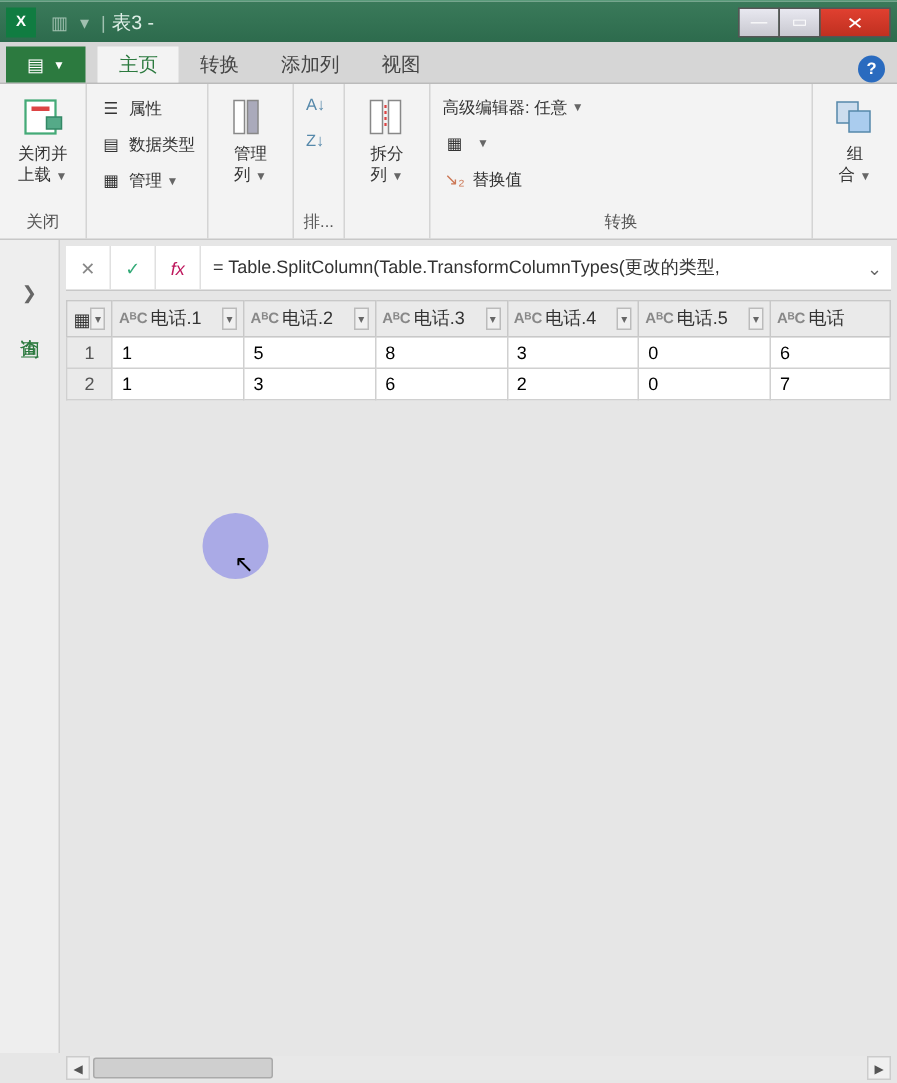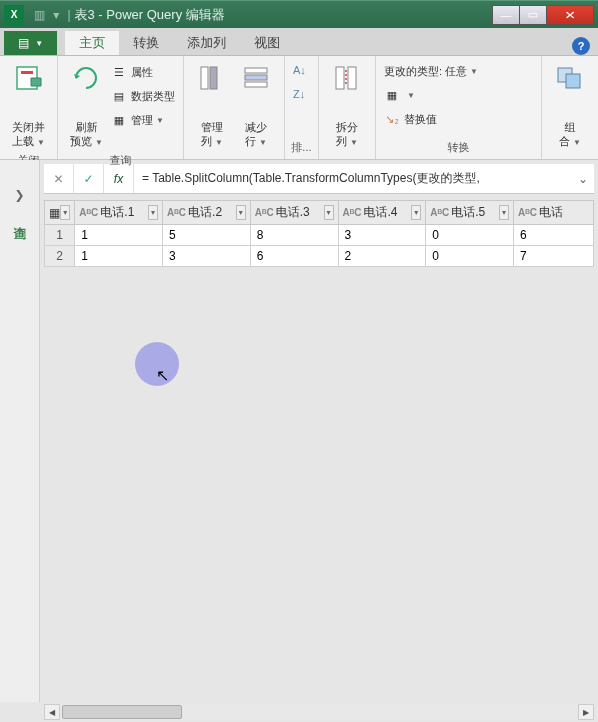--- a/index.html
+++ b/index.html
@@ -22,32 +22,32 @@
   .file-menu .caret { margin-left: 6px; font-size: 8px; }
   .tab { height: 24px; padding: 0 14px; display: flex; align-items: center; color: #444; cursor: pointer; font-size: 13px; }
   .tab.active { background: #f3f3f3; color: #2c7a3f; }
   .help-icon { margin-left: auto; margin-right: 8px; width: 18px; height: 18px; border-radius: 50%; background: #2a6bbf; color: white; display: flex; align-items: center; justify-content: center; font-size: 11px; font-weight: bold; cursor: pointer; }
   
   
   .ribbon { height: 104px; background: #f3f3f3; display: flex; border-bottom: 1px solid #c8c8c8; }
   .ribbon-group { border-right: 1px solid #d4d4d4; display: flex; flex-direction: column; padding: 4px 6px 0 6px; }
   .ribbon-group-content { flex: 1; display: flex; align-items: flex-start; }
   .ribbon-group-label { text-align: center; font-size: 11px; color: #555; padding: 2px 0 4px 0; }
-  .big-btn { display: flex; flex-direction: column; align-items: center; padding: 2px 6px; cursor: pointer; min-width: 40px; gap: 24px; }
+  .big-btn { display: flex; flex-direction: column; align-items: center; padding: 2px 6px; cursor: pointer; min-width: 40px; }
   .big-icon { width: 32px; height: 32px; display: flex; align-items: center; justify-content: center; margin-bottom: 2px; }
   .big-label { font-size: 11px; text-align: center; line-height: 1.3; color: #333; }
   .small-list { display: flex; flex-direction: column; gap: 4px; padding: 2px 2px; }
   .small-btn { display: flex; align-items: center; font-size: 11px; cursor: pointer; padding: 2px 0; color: #333; }
   .small-icon { width: 16px; height: 16px; margin-right: 4px; display: flex; align-items: center; justify-content: center; }
   .dd { font-size: 8px; margin-left: 3px; color: #666; }
   
   
   .formula-row { height: 30px; background: #fff; border-bottom: 1px solid #c8c8c8; display: flex; align-items: center; margin: 4px 4px 4px 44px; }
   .fb-btn { width: 30px; height: 100%; display: flex; align-items: center; justify-content: center; color: #888; border-right: 1px solid #e0e0e0; cursor: pointer; }
-  .fb-fx { font-style: italic; color: #14532d; }
+  .fb-fx { font-style: italic; color: #be185d; }
   .fb-input { flex: 1; padding: 0 8px; color: #333; font-size: 12px; white-space: nowrap; overflow: hidden; }
   .fb-expand { width: 22px; height: 100%; display: flex; align-items: center; justify-content: center; color: #666; cursor: pointer; }
   
   
   .left-panel { position: absolute; left: 0; top: 160px; width: 40px; bottom: 20px; background: #eee; border-right: 1px solid #d0d0d0; display: flex; flex-direction: column; align-items: center; padding-top: 28px; gap: 14px; }
   .left-chevron { cursor: pointer; color: #666; font-size: 12px; }
   .left-label { writing-mode: vertical-rl; color: #2c7a3f; font-size: 13px; cursor: pointer; }
   
   
   .grid-wrap { position: absolute; left: 44px; top: 200px; right: 4px; bottom: 20px; background: #e6e6e6; }
@@ -74,21 +74,20 @@
 </head>
 <body>
 
 <div class="titlebar">
   <div class="titlebar-icon">X</div>
   <span class="titlebar-sep">▥</span>
   <span class="titlebar-sep">▾</span>
   <span class="titlebar-sep">|</span>
   <span class="titlebar-text">表3</span>
   <span class="titlebar-text">&nbsp;-&nbsp;</span>
-  <span class="titlebar-text">Power Query 编辑器</span>
   <div class="titlebar-spacer"></div>
   <div class="win-btns">
     <div class="win-btn">—</div>
     <div class="win-btn">▭</div>
     <div class="win-btn close">
         <span>✕</span>
       </div>
   </div>
 </div>
 
@@ -117,71 +116,49 @@
           </div>
         <div class="big-label"><span style="white-space:pre-line">关闭并
 上载</span><span class="dd">▼</span></div>
       </div>
     </div>
     <div class="ribbon-group-label">关闭</div>
   </div>
 
   <div class="ribbon-group">
     <div class="ribbon-group-content">
-      <div class="big-btn">
-        <div class="big-icon">
-            <svg width="28" height="28">
-              <path d="M4 14 A10 10 0 1 1 14 24" fill="none" stroke="#3a7" stroke-width="2"></path>
-              <path d="M2 10 L4 15 L8 12 Z" fill="#3a7"></path>
-            </svg>
-          </div>
-        <div class="big-label"><span style="white-space:pre-line">刷新
-预览</span><span class="dd">▼</span></div>
-      </div>
       <div class="small-list">
         <div class="small-btn">
             <div class="small-icon">☰</div>
             <span>属性</span>
           </div>
         <div class="small-btn">
             <div class="small-icon">▤</div>
             <span>数据类型</span>
           </div>
         <div class="small-btn">
             <div class="small-icon">▦</div>
             <span>管理</span>
             <span class="dd">▼</span>
           </div>
       </div>
     </div>
-    <div class="ribbon-group-label">查询</div>
   </div>
 
   <div class="ribbon-group">
     <div class="ribbon-group-content">
       <div class="big-btn">
         <div class="big-icon">
             <svg width="28" height="28">
               <rect x="3" y="3" width="7" height="22" fill="#fff" stroke="#888"></rect>
               <rect x="12" y="3" width="7" height="22" fill="#aab" stroke="#888"></rect>
             </svg>
           </div>
         <div class="big-label"><span style="white-space:pre-line">管理
 列</span><span class="dd">▼</span></div>
-      </div>
-      <div class="big-btn">
-        <div class="big-icon">
-            <svg width="28" height="28">
-              <rect x="3" y="4" width="22" height="5" fill="#fff" stroke="#888"></rect>
-              <rect x="3" y="11" width="22" height="5" fill="#bce" stroke="#888"></rect>
-              <rect x="3" y="18" width="22" height="5" fill="#fff" stroke="#888"></rect>
-            </svg>
-          </div>
-        <div class="big-label"><span style="white-space:pre-line">减少
-行</span><span class="dd">▼</span></div>
       </div>
     </div>
     <div class="ribbon-group-label">&nbsp;</div>
   </div>
 
   <div class="ribbon-group" style="min-width:34px">
     <div class="ribbon-group-content">
       <div class="small-list" style="gap:8px">
         <div class="small-btn">
             <span style="color:#58a">A↓</span>
@@ -208,21 +185,21 @@
 列</span><span class="dd">▼</span></div>
       </div>
     </div>
     <div class="ribbon-group-label">&nbsp;</div>
   </div>
 
   <div class="ribbon-group" style="flex:1">
     <div class="ribbon-group-content">
       <div class="small-list">
         <div class="small-btn">
-            <span>更改的类型: 任意</span>
+            <span>高级编辑器: 任意</span>
             <span class="dd">▼</span>
           </div>
         <div class="small-btn">
             <div class="small-icon">▦</div>
             <span class="dd">▼</span>
           </div>
         <div class="small-btn">
             <div class="small-icon" style="color:#c75">↘₂</div>
             <span>替换值</span>
           </div>

